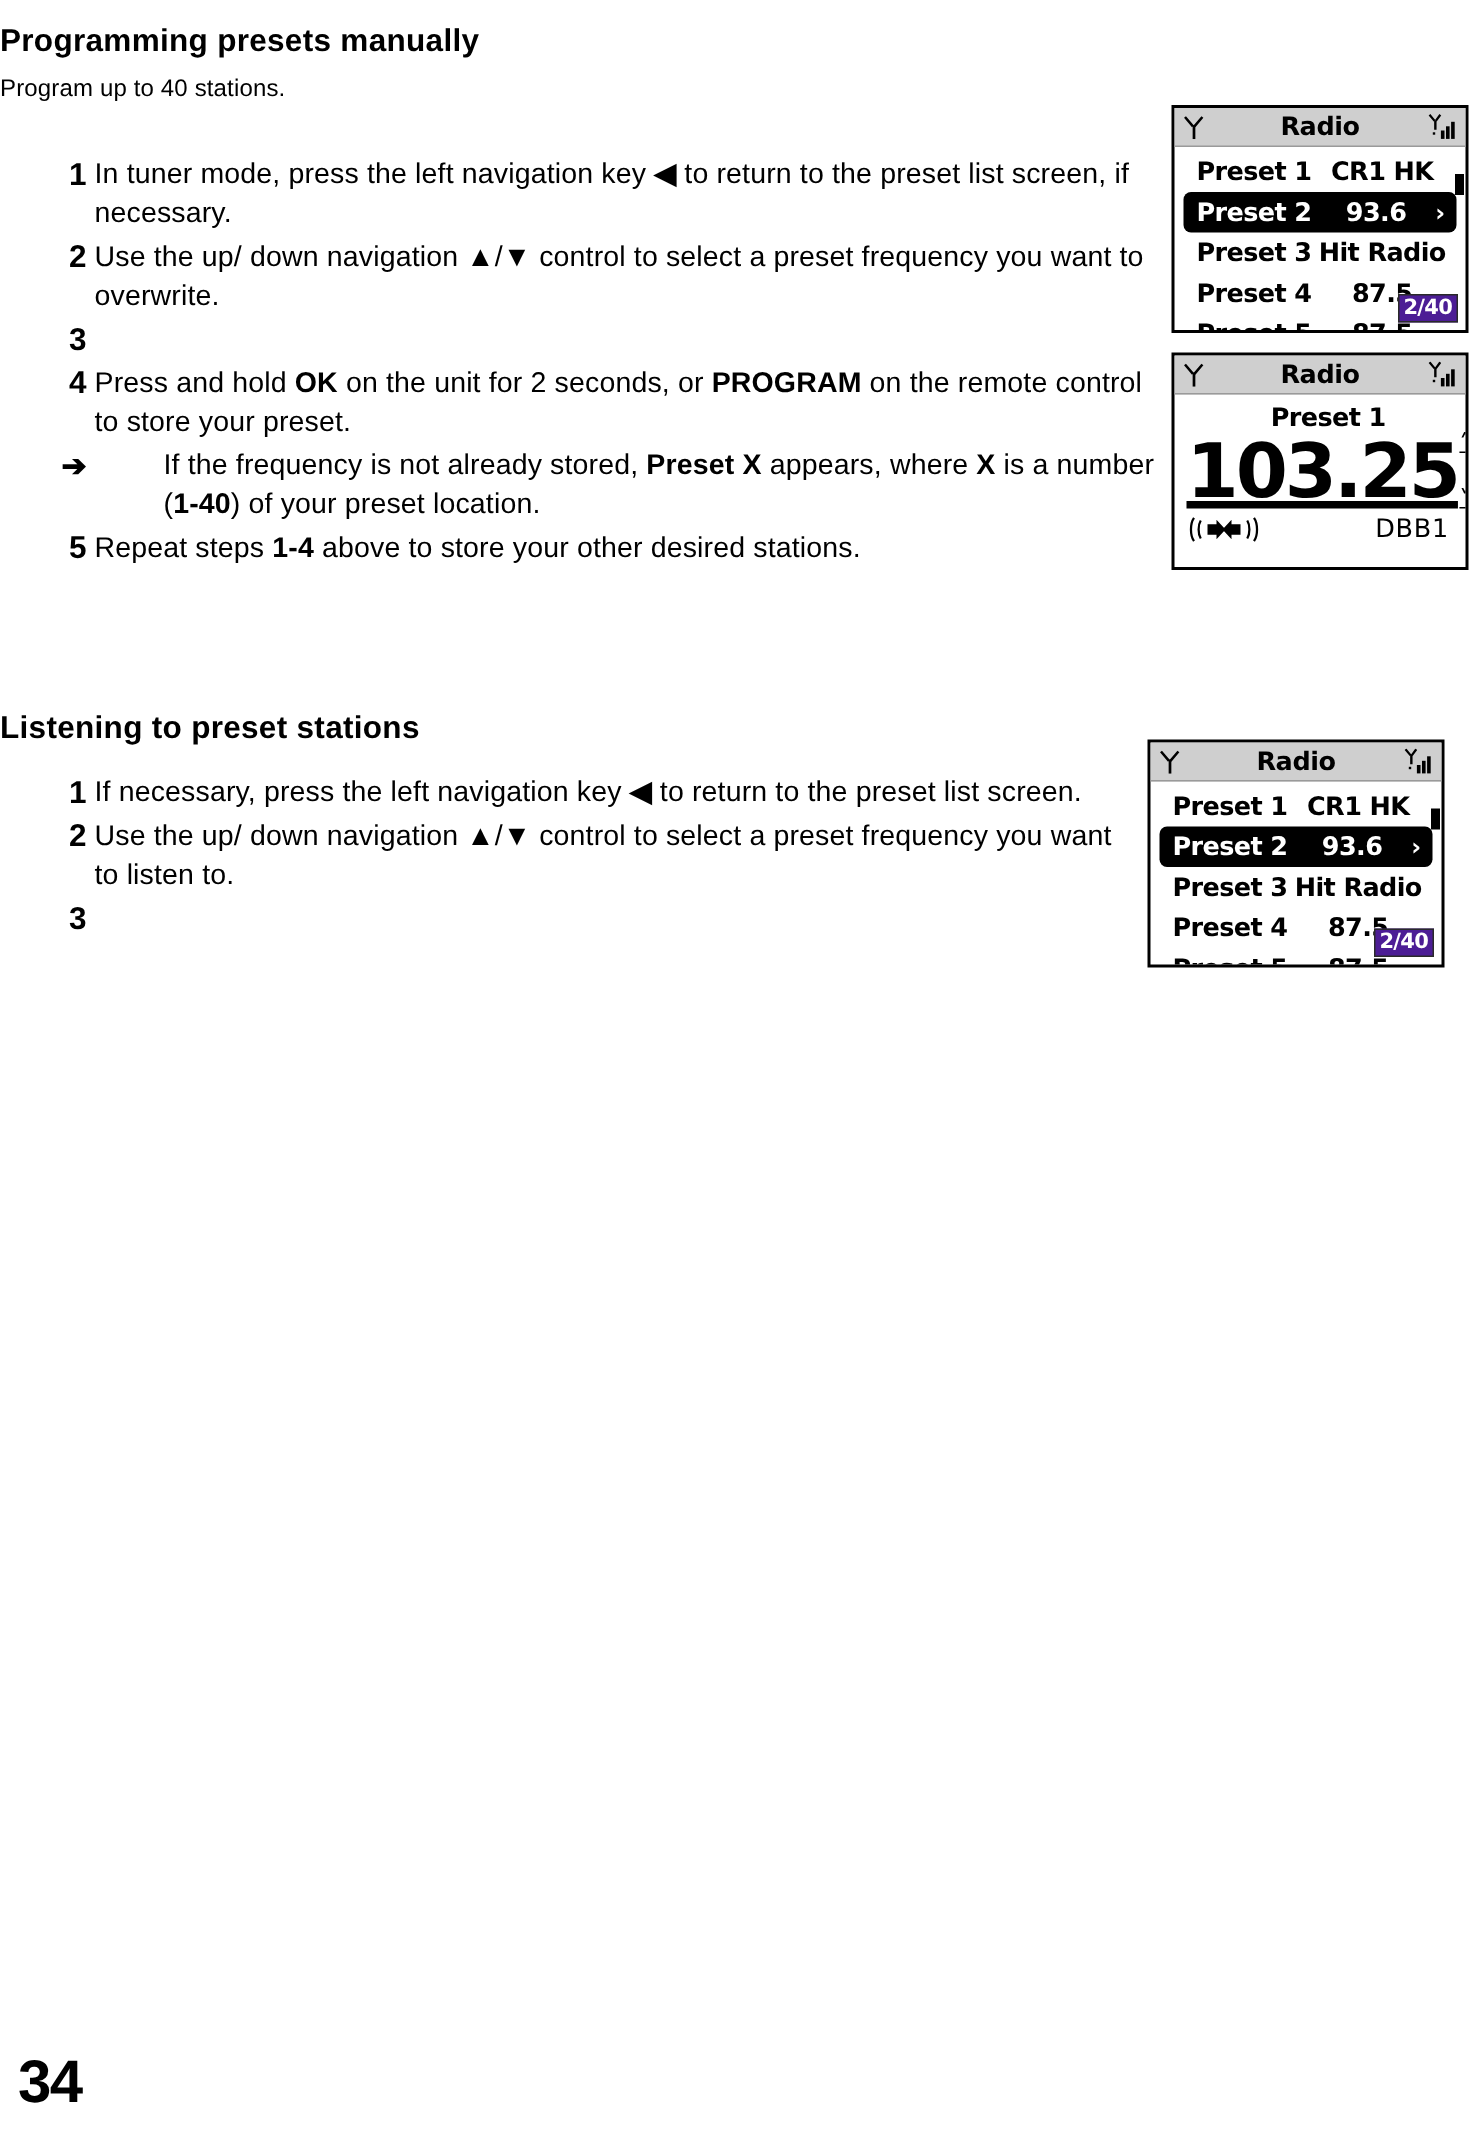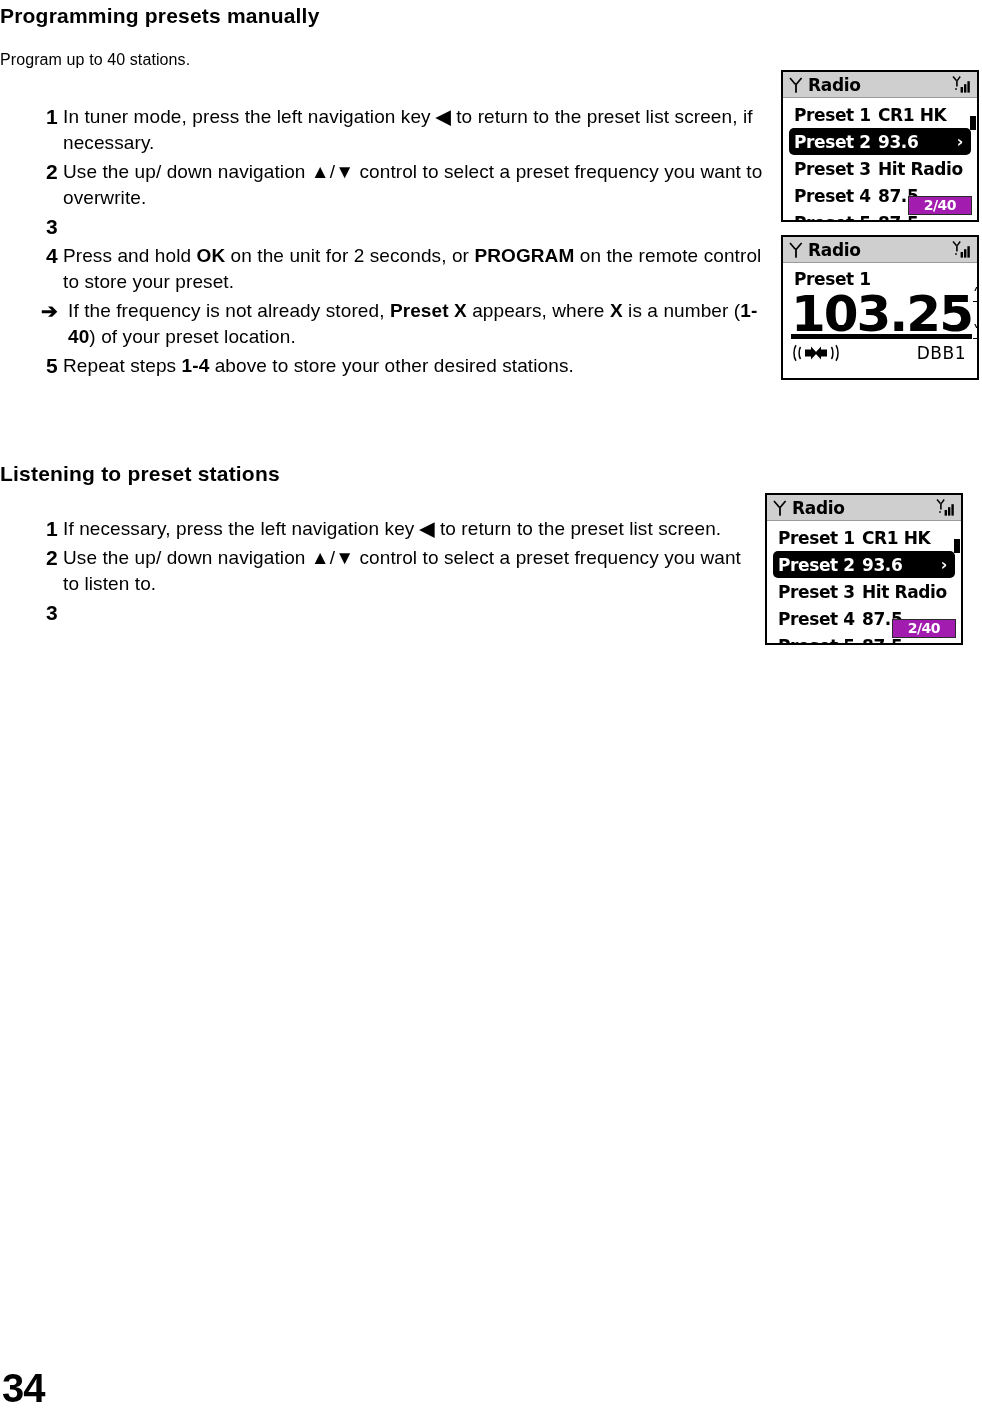--- a/index.html
+++ b/index.html
@@ -18,20 +18,21 @@
 
   .page { position: relative; width: 982px; height: 1421px; }
 
   
   .section-title {
     position: absolute;
     font-size: 21px;
     font-weight: bold;
     letter-spacing: 0.2px;
     white-space: nowrap;
+    margin-top: 12px;
   }
   .intro-line {
     position: absolute;
     font-size: 16px;
     letter-spacing: 0.1px;
     white-space: nowrap;
   }
 
   
   .steps { position: absolute; }
@@ -53,31 +54,32 @@
   .step-num.arrow {
     font-size: 20px;
     font-weight: bold;
     padding-left: 8px;
   }
   .step-body {
     font-size: 19px;
     line-height: 26px;
     letter-spacing: 0.1px;
   }
-  .step.sub .step-body { padding-left: 5px; }
+  .step.sub .step-body { padding-left: 5px; margin-left: 41px; }
   .step-body b { font-weight: bold; }
 
   
   .lcd {
     position: absolute;
     background: #ffffff;
     border: 2px solid #000000;
     box-sizing: border-box;
     font-family: "DejaVu Sans", sans-serif;
     overflow: hidden;
+    text-align: center;
   }
   .lcd-header {
     height: 26px;
     background: #cfcfcf;
     border-bottom: 1px solid #9a9a9a;
     display: flex;
     align-items: center;
     padding: 0 5px 0 6px;
     box-sizing: border-box;
   }
@@ -115,27 +117,27 @@
     color: #ffffff;
   }
   .lcd-row .chev {
     font-size: 16px;
     font-weight: bold;
     margin-left: auto;
     padding-right: 2px;
   }
   .badge {
     position: absolute;
-    background: #a21caf;
+    background: #4c1d95;
     color: #ffffff;
     border: 1px solid #2a2a2a;
     font-size: 14px;
     font-weight: bold;
     letter-spacing: -0.5px;
-    padding: 0 15px;
+    padding: 0 3px;
     line-height: 17px;
     height: 19px;
     box-sizing: border-box;
   }
   .scroll-thumb {
     position: absolute;
     width: 6px;
     background: #000000;
   }
 
@@ -372,15 +374,15 @@
         </div>
         <div class="lcd-row">
           <span class="r-label">Preset 5</span>
           <span class="r-value">87.5</span>
         </div>
       </div>
   <div class="badge" style="right: 5px; bottom: 5px;">2/40</div>
       <div class="scroll-thumb" style="right: 1px; top: 44px; height: 14px;"></div>
     </div>
 
-  <div class="page-number" style="left:2px; top:1366px;">34</div>
+  <div class="page-number" style="left:12px; top:1366px;">34</div>
 
 </div>
 
 </body></html>

